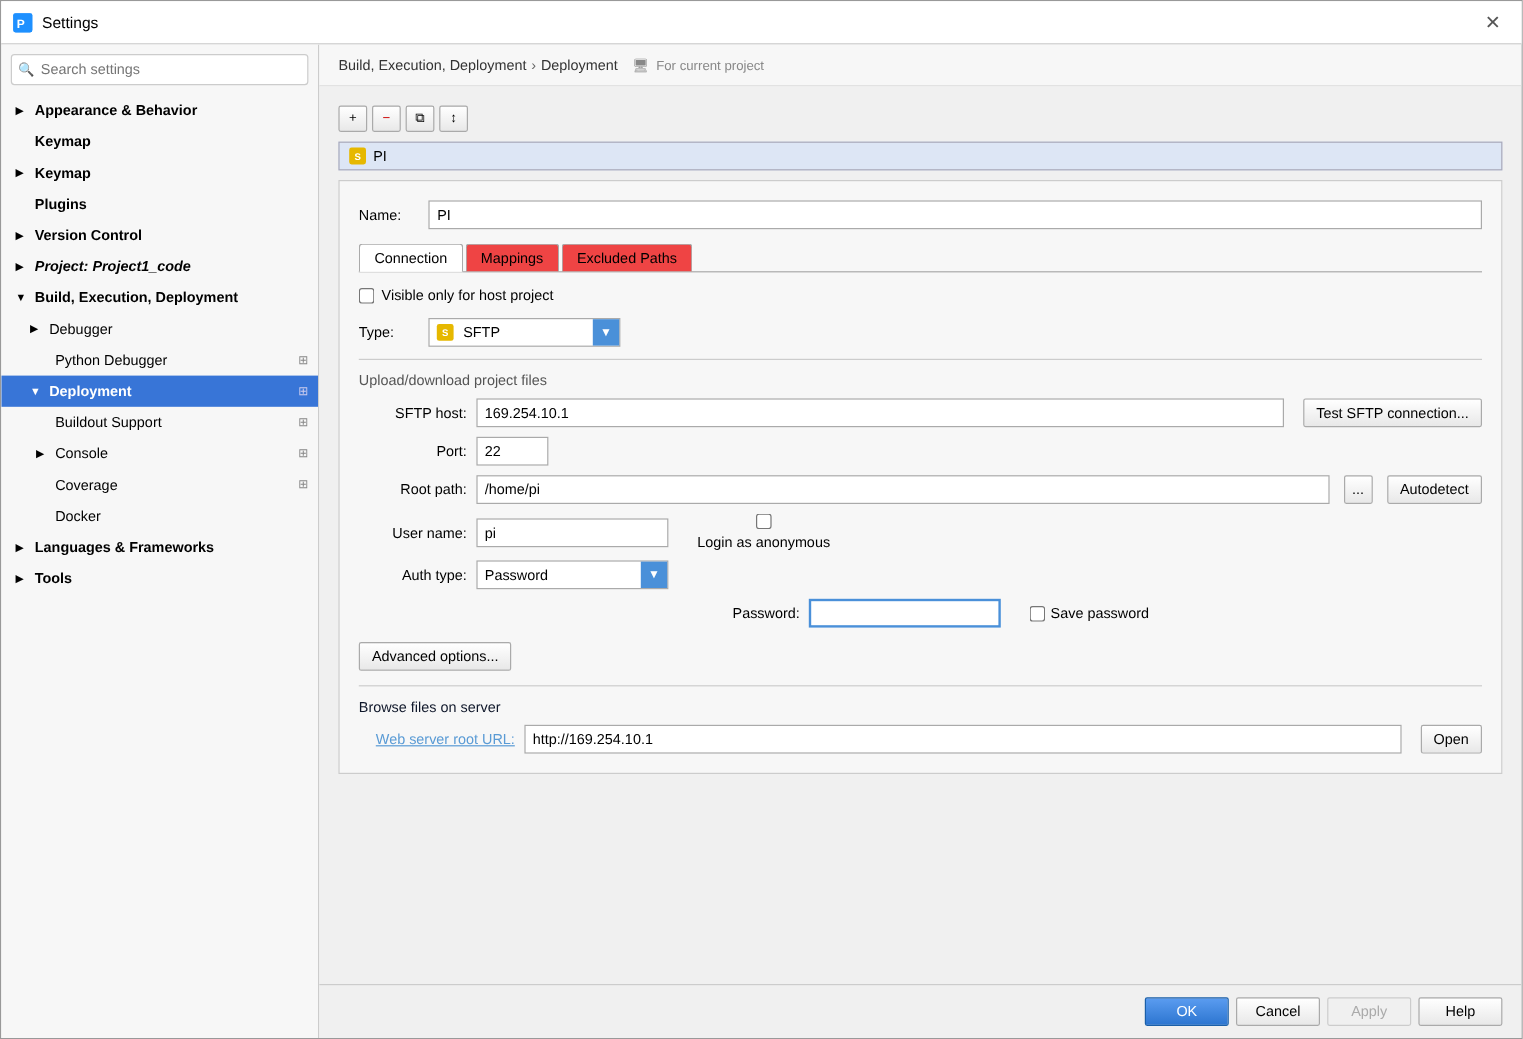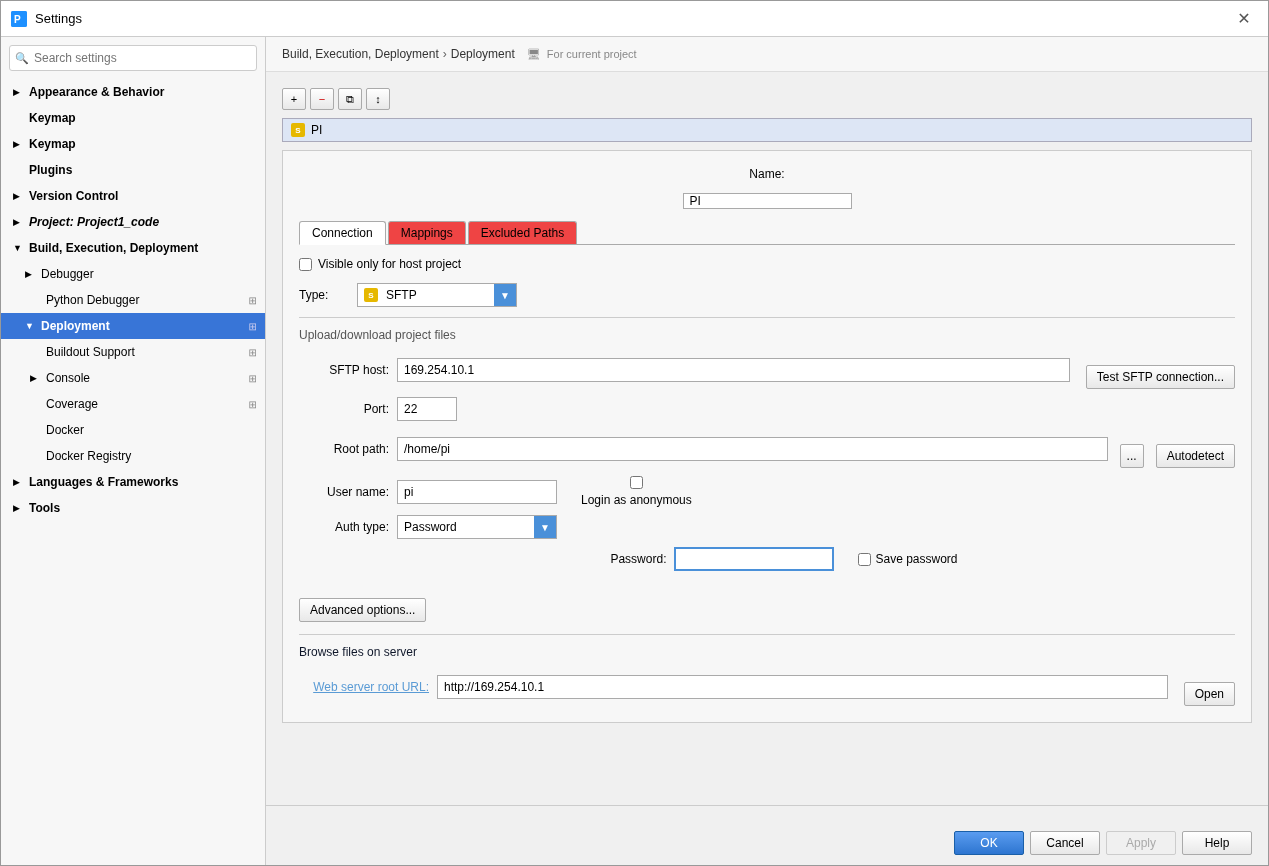--- a/index.html
+++ b/index.html
@@ -117,23 +117,22 @@
     .form-section {
       background: #f7f7f7;
       border: 1px solid #ccc;
       padding: 16px;
       margin-top: 8px;
     }
 
     .name-row {
       display: flex;
       align-items: center;
-      gap: 12px;
+      gap: 23px;
       margin-bottom: 12px;
-      flex-direction: column;
     }
     .name-row label { font-size: 12px; white-space: nowrap; }
     .name-row input {
       flex: 1;
       height: 24px;
       border: 1px solid #aaa;
       padding: 0 6px;
       font-size: 12px;
       background: #fff;
       outline: none;
@@ -220,21 +219,20 @@
     .field-input.focused { border: 2px solid #4a90d9; }
 
     .btn {
       padding: 3px 10px;
       border: 1px solid #aaa;
       background: linear-gradient(#fff, #e8e8e8);
       font-size: 12px;
       cursor: pointer;
       border-radius: 2px;
       height: 24px;
-      margin-top: 15px;
     }
 
     .btn-primary {
       background: linear-gradient(#5a9cf0, #2d75d0);
       color: #fff;
       border-color: #1a5fa8;
     }
 
     .btn-disabled {
       background: #f0f0f0;
@@ -376,24 +374,20 @@
         <span class="expand-arrow"></span>
         <span style="margin-left:4px;">Coverage</span>
         <span style="margin-left:auto; font-size:10px; color:#888;">⊞</span>
       </div>
 
       <div class="sidebar-row indent3">
         <span class="expand-arrow"></span>
         <span style="margin-left:4px;">Docker</span>
       </div>
 
-      <div class="sidebar-row indent3">
-        <span class="expand-arrow"></span>
-        <span style="margin-left:4px;">Docker Registry</span>
-      </div>
 
       <div class="sidebar-row indent1">
         <span class="expand-arrow">▶</span>
         <span style="margin-left:4px;font-weight:bold;">Languages &amp; Frameworks</span>
       </div>
 
       <div class="sidebar-row indent1">
         <span class="expand-arrow">▶</span>
         <span style="margin-left:4px;font-weight:bold;">Tools</span>
       </div>

